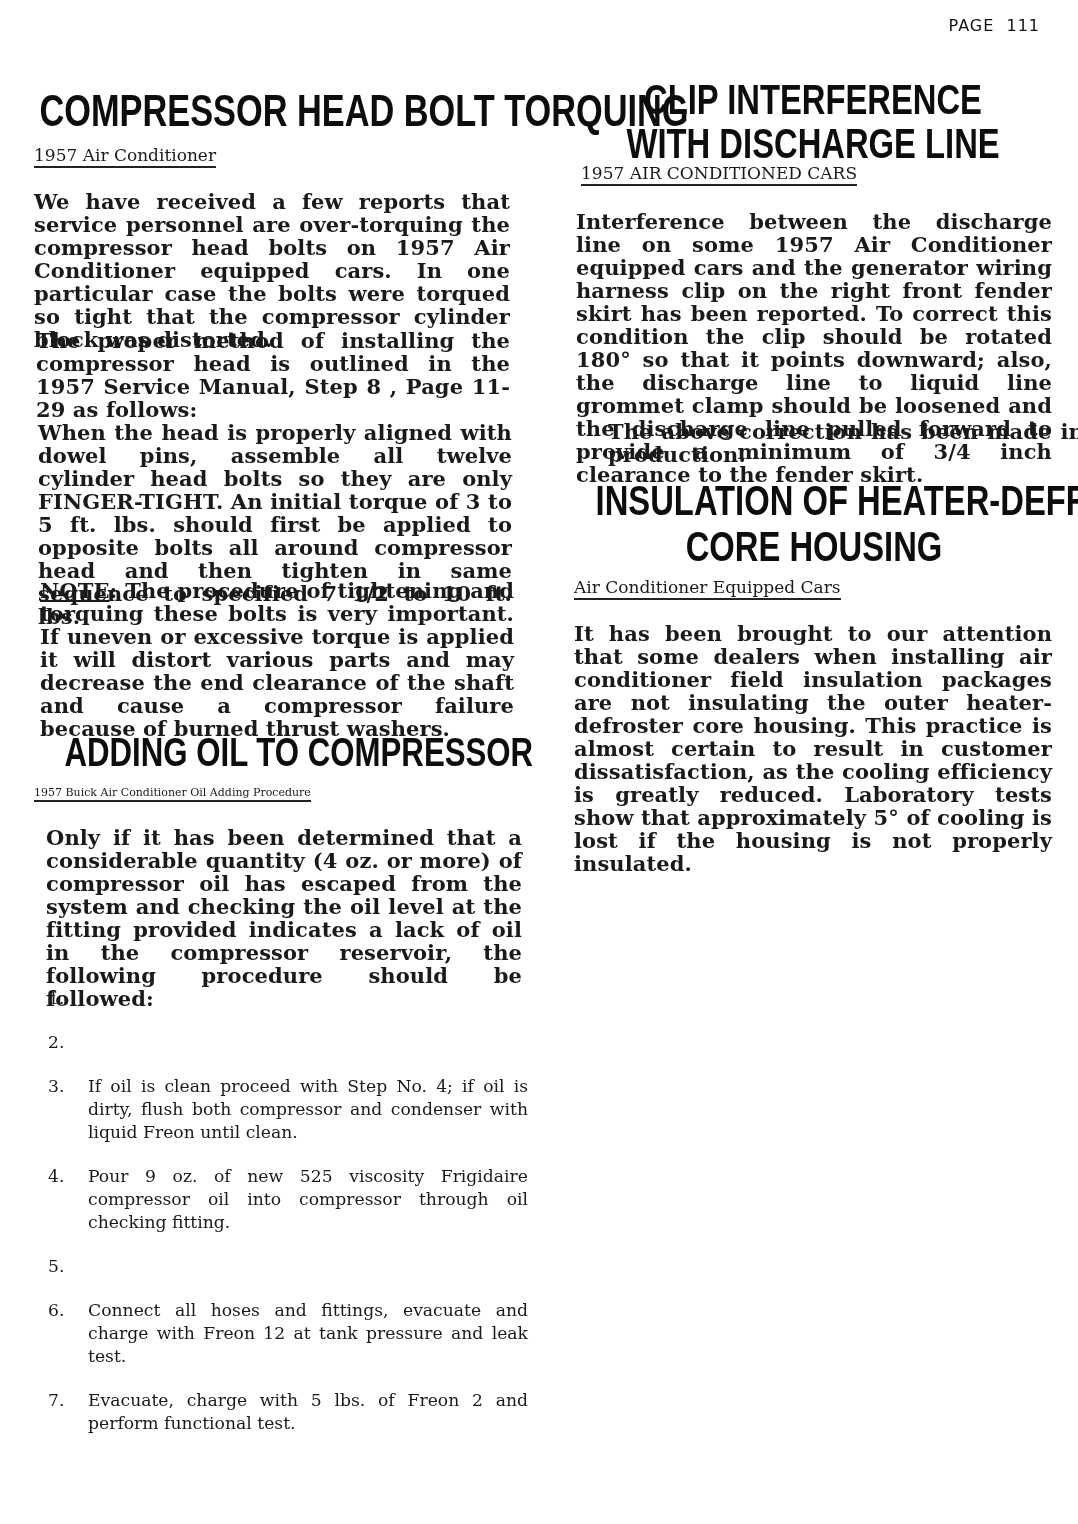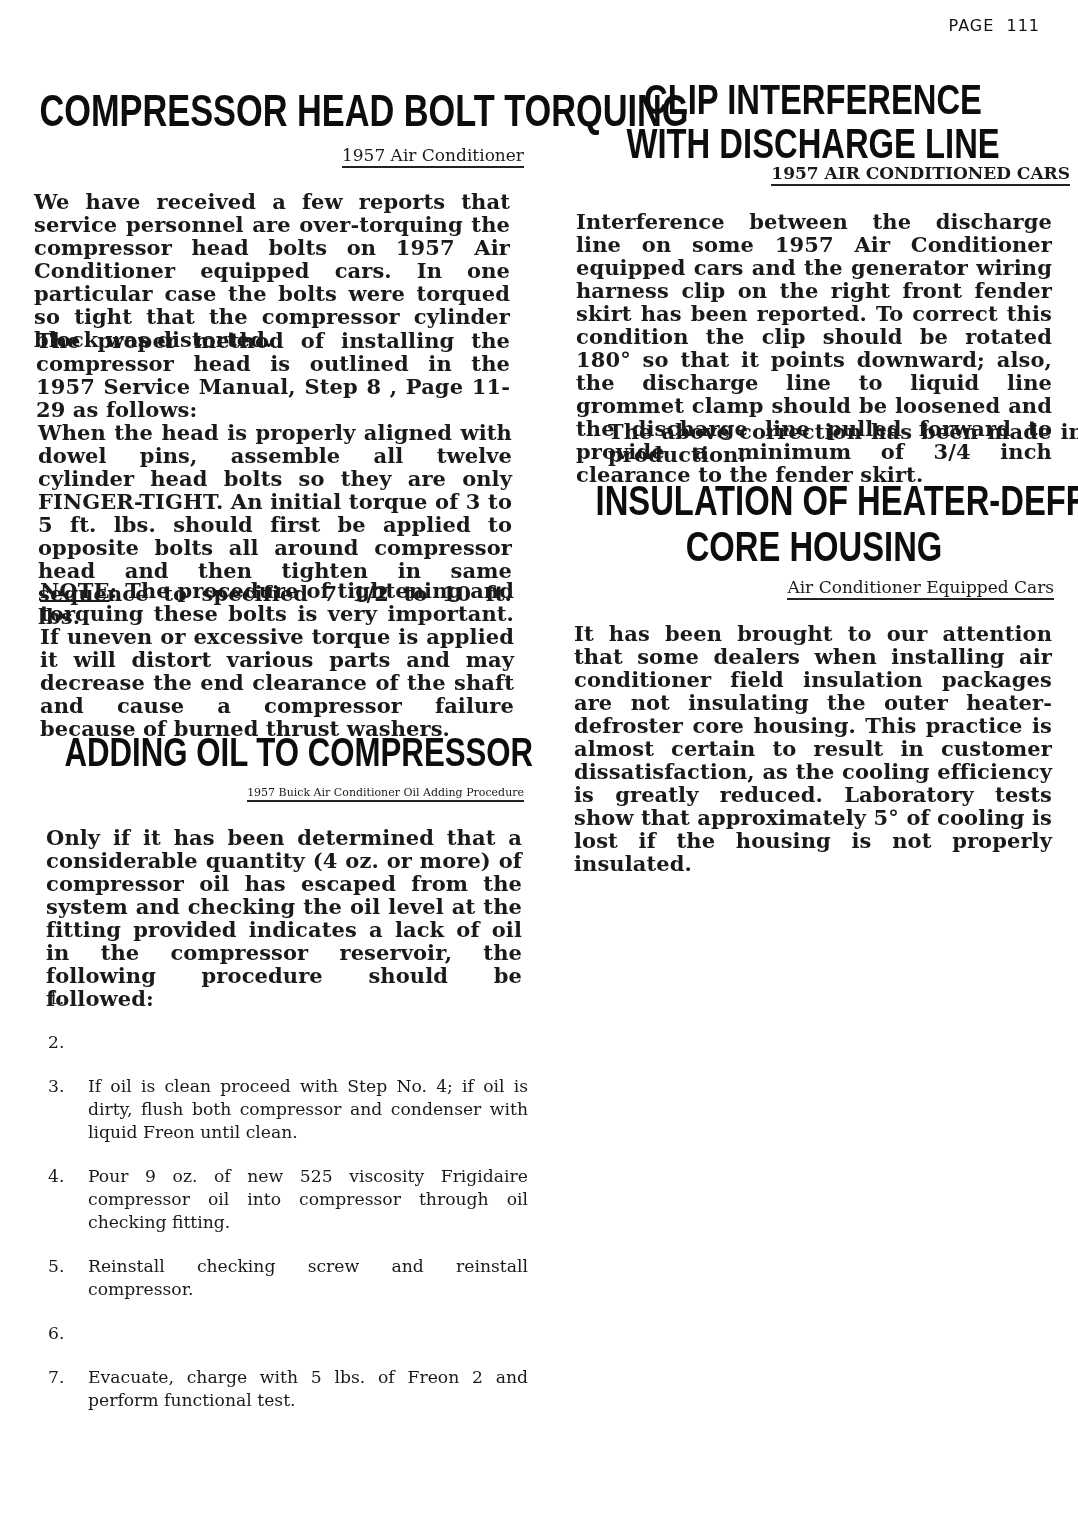--- a/index.html
+++ b/index.html
@@ -22,21 +22,21 @@
       font-weight: bold;
       color: #0d0d0d;
       text-align: center;
       transform: scaleX(0.78);
       transform-origin: center;
       white-space: nowrap;
       line-height: 1.05;
       margin: 0;
     }
     .sub {
-      text-align: right;
+      text-align: left;
       font-size: 17px;
       margin: 0;
     }
     .sub span {
       border-bottom: 2px solid #222;
       padding-bottom: 1px;
     }
     p.body {
       font-size: 21px;
       line-height: 23px;
@@ -91,38 +91,38 @@
     <div class="ol-item" style="margin-bottom:21px;">
       <span class="ol-num">3.</span>
       <span class="ol-text">If oil is clean proceed with Step No. 4; if oil is dirty, flush both compressor and condenser with liquid Freon until clean.</span>
     </div>
     <div class="ol-item" style="margin-bottom:21px;">
       <span class="ol-num">4.</span>
       <span class="ol-text">Pour 9 oz. of new 525 viscosity Frigidaire compressor oil into compressor through oil checking fitting.</span>
     </div>
     <div class="ol-item" style="margin-bottom:21px;">
       <span class="ol-num">5.</span>
-      <span class="ol-text">Reinstall checking screw and reinstall compressor.</span>
     </div>
     <div class="ol-item" style="margin-bottom:21px;">
       <span class="ol-num">6.</span>
+      <span class="ol-text">Connect all hoses and fittings, evacuate and charge with Freon 12 at tank pressure and leak test.</span>
     </div>
     <div class="ol-item">
       <span class="ol-num">7.</span>
       <span class="ol-text">Evacuate, charge with 5 lbs. of Freon 2 and perform functional test.</span>
     </div>
   </div>
 </div>
 
 <div class="col col-right">
   <h1 class="heading" style="position:absolute; top:78px; left:0; width:478px; font-size:42px; line-height:44px;">
     <span>CLIP INTERFERENCE</span><br>
     <span>WITH DISCHARGE LINE</span>
   </h1>
-  <div class="sub" style="position:absolute; top:163px; left:16px; width:480px;font-weight:bold;">
+  <div class="sub" style="position:absolute; top:163px; left:7px; width:480px;">
     <span>1957 AIR CONDITIONED CARS</span>
   </div>
 
   <p class="body" style="position:absolute; top:210px; left:2px; width:476px;">Interference between the discharge line on some 1957 Air Conditioner equipped cars and the generator wiring harness clip on the right front fender skirt has been reported. To correct this condition the clip should be rotated 180° so that it points downward; also, the discharge line to liquid line grommet clamp should be loosened and the discharge line pulled forward to provide a minimum of 3/4 inch clearance to the fender skirt.</p>
   <p class="body" style="position:absolute; top:420px; left:2px; width:476px;margin-left:32px;">The above correction has been made in production.</p>
 
   <h1 class="heading" style="position:absolute; top:478px; left:-40px; width:560px; font-size:42px; line-height:46px;">
     <span>INSULATION OF HEATER-DEFROSTER</span><br>
     <span>CORE HOUSING</span>
   </h1>

